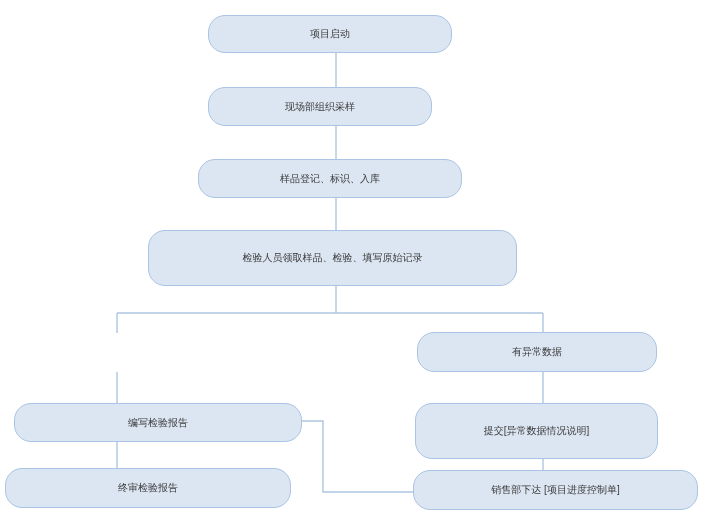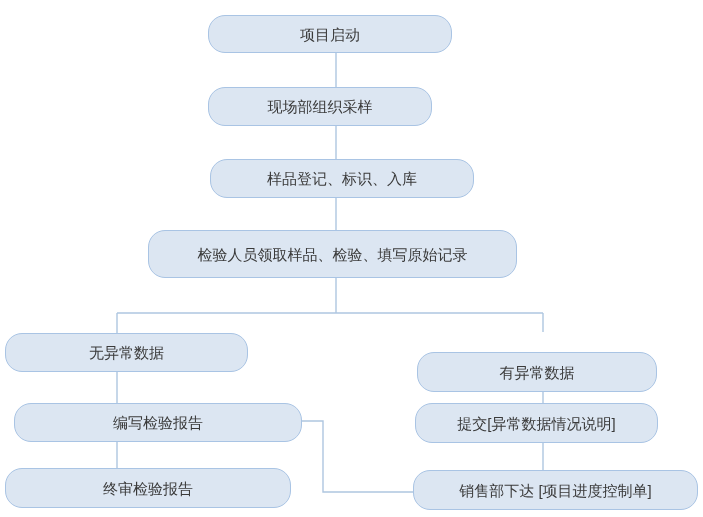--- a/index.html
+++ b/index.html
@@ -32,33 +32,33 @@
   }
   .node {
     position: absolute;
     box-sizing: border-box;
     background: var(--node-fill);
     border: 1px solid var(--node-border);
     border-radius: 17px;
     display: flex;
     align-items: center;
     justify-content: center;
-    font-size: 15px;
+    font-size: 10px;
     color: var(--text);
     white-space: nowrap;
     line-height: 1;
   }
   #n-start        { left: 208px; top: 15px;  width: 244px; height: 38px; }
   #n-sampling     { left: 208px; top: 87px;  width: 224px; height: 39px; }
-  #n-registration { left: 210px; top: 159px; width: 264px; height: 39px; }
-  #n-inspection   { left: 148px; top: 230px; width: 369px; height: 48px; }
+  #n-registration { left: 198px; top: 159px; width: 264px; height: 39px; }
+  #n-inspection   { left: 148px; top: 230px; width: 369px; height: 56px; }
   #n-no-abnormal  { left: 5px;   top: 333px; width: 243px; height: 39px; }
-  #n-abnormal     { left: 417px; top: 332px; width: 240px; height: 40px; margin-top: 20px; }
+  #n-abnormal     { left: 417px; top: 332px; width: 240px; height: 40px; }
   #n-write-report { left: 14px;   top: 403px; width: 288px; height: 39px; }
-  #n-submit-note  { left: 415px; top: 403px; width: 243px; height: 40px; }
+  #n-submit-note  { left: 415px; top: 403px; width: 243px; height: 56px; }
   #n-final-review { left: 5px;   top: 468px; width: 286px; height: 40px; }
   #n-sales-issue  { left: 413px; top: 470px; width: 285px; height: 40px; text-align: center; }
   .edge {
     stroke: var(--connector);
     stroke-width: 1.4;
     fill: none;
   }
 </style>
 </head>
 <body>
@@ -78,20 +78,19 @@
     <line class="edge" x1="543" y1="372" x2="543" y2="403"></line>
     <line class="edge" x1="543" y1="443" x2="543" y2="470"></line>
     <polyline class="edge" points="413,492 323,492 323,421 253,421"></polyline>
     <polyline class="edge" points="262,415 252,421 262,427"></polyline>
   </svg>
 
   <div class="node" id="n-start">项目启动</div>
   <div class="node" id="n-sampling">现场部组织采样</div>
   <div class="node" id="n-registration">样品登记、标识、入库</div>
   <div class="node" id="n-inspection">检验人员领取样品、检验、填写原始记录</div>
-  <div class="node" id="n-no-abnormal">无异常数据</div>
   <div class="node" id="n-abnormal">有异常数据</div>
   <div class="node" id="n-write-report">编写检验报告</div>
   <div class="node" id="n-submit-note">提交[异常数据情况说明]</div>
   <div class="node" id="n-final-review">终审检验报告</div>
   <div class="node" id="n-sales-issue">销售部下达 [项目进度控制单]</div>
 
 </div>
 
 </body></html>

